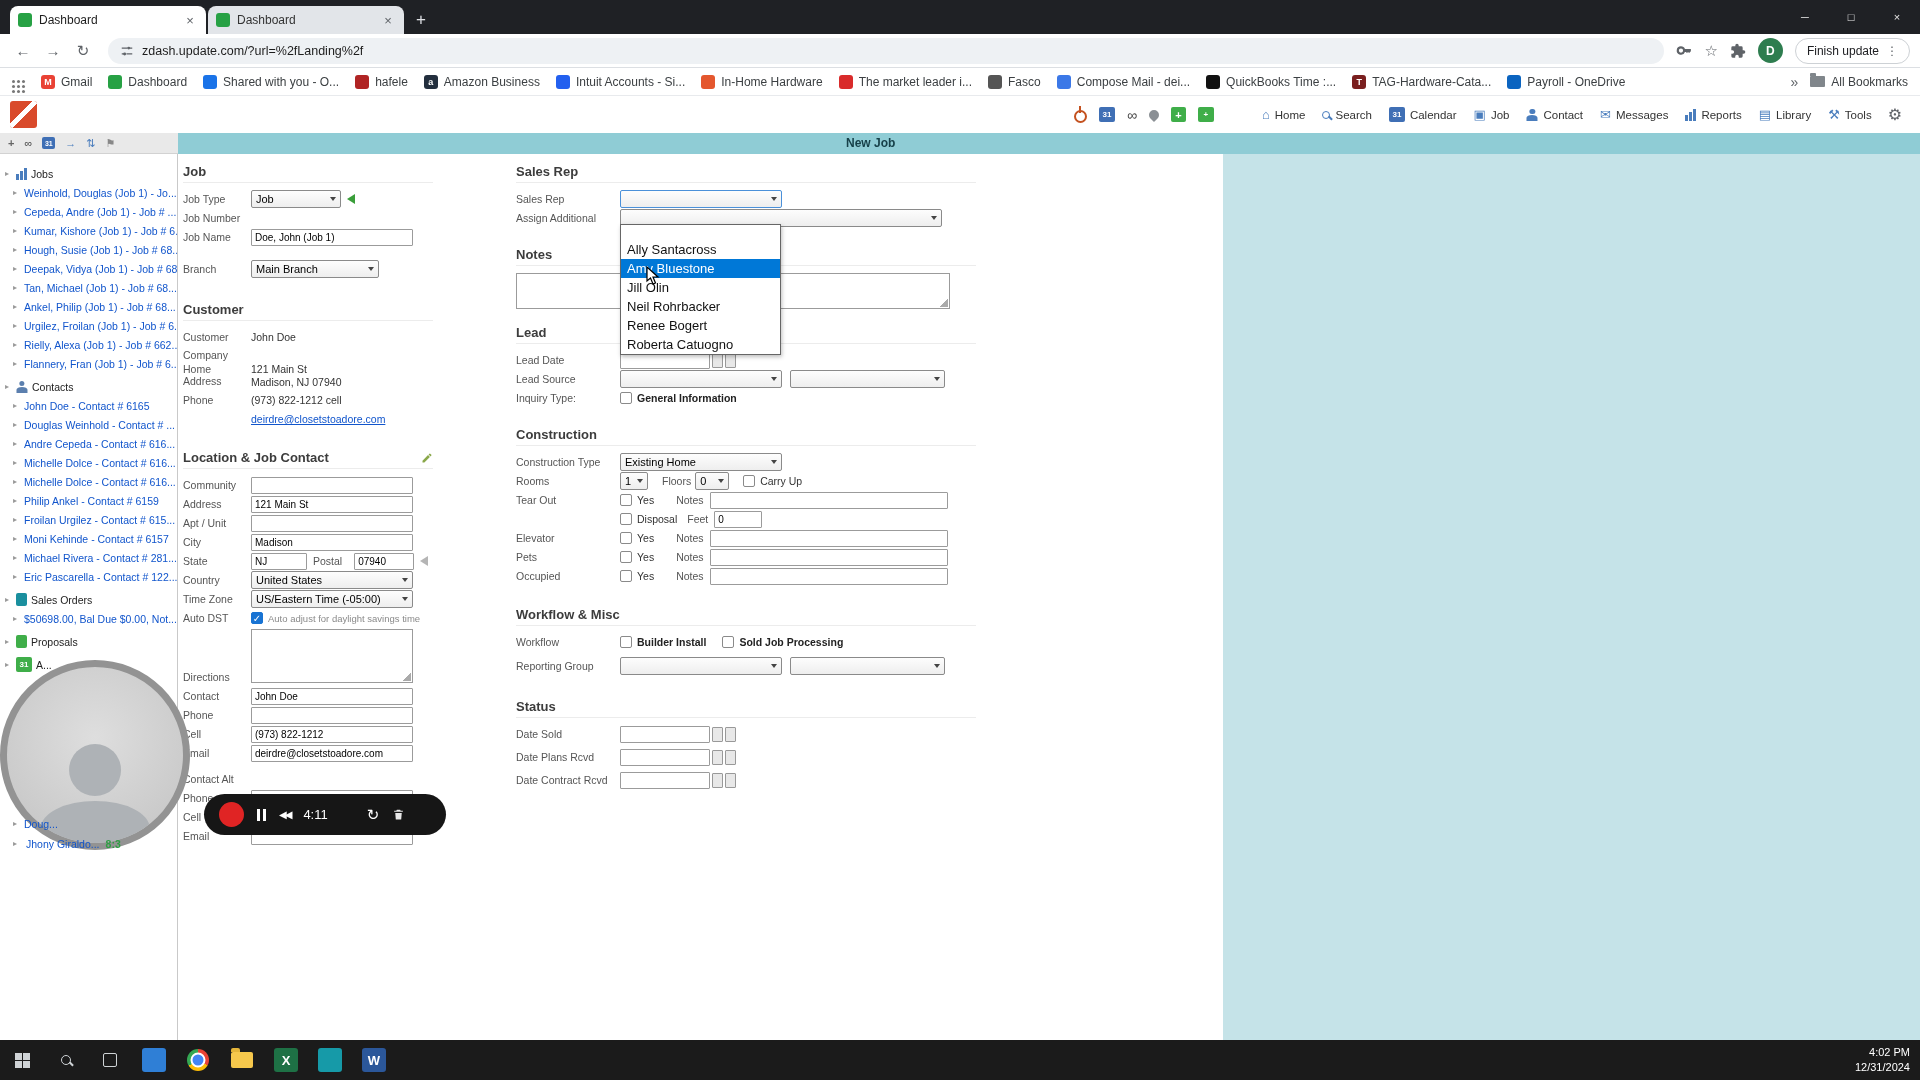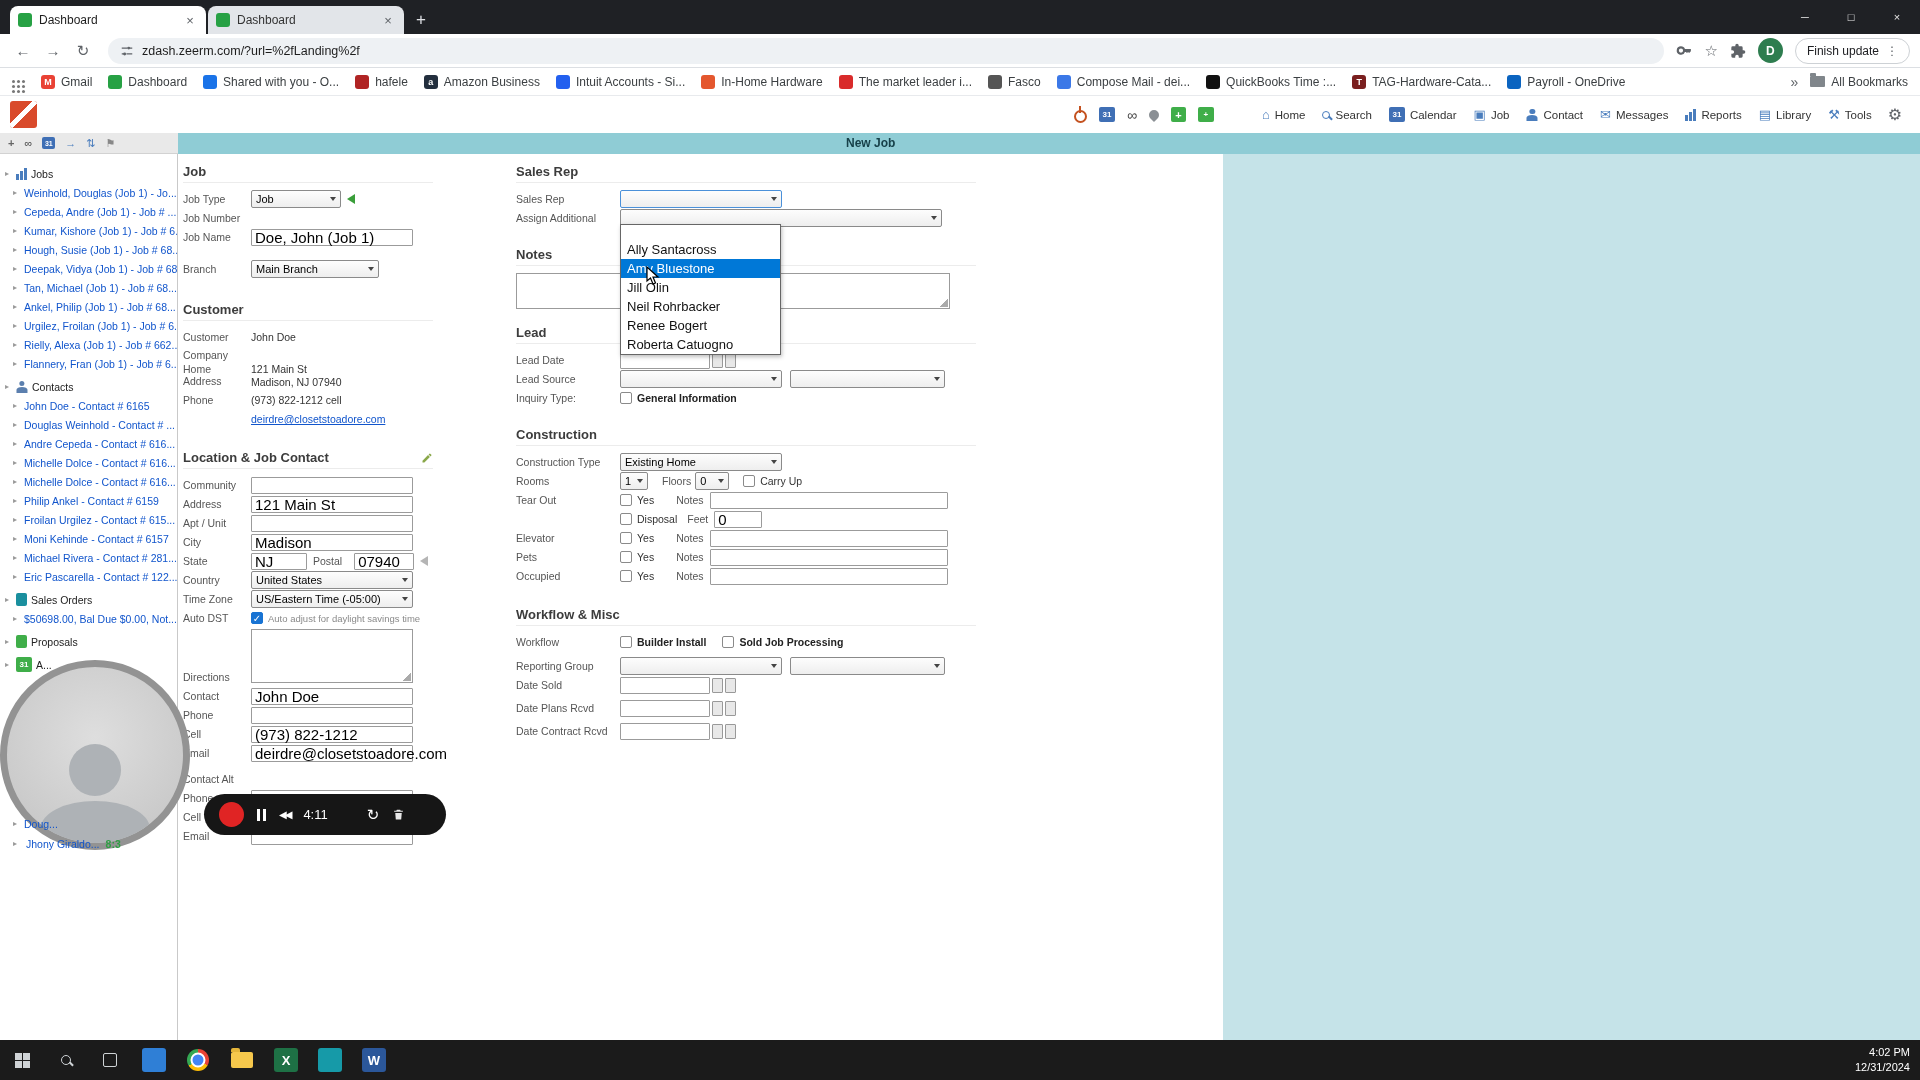--- a/index.html
+++ b/index.html
@@ -80,21 +80,21 @@
 
 #mainpanel{position:absolute;left:178px;top:154px;width:1045px;bottom:40px;background:#fff;overflow:hidden}
 .col{position:absolute;top:10px}
 #col-left{left:5px;width:250px}
 #col-right{left:338px;width:460px}
 h3.sec{font-size:13px;color:#3c3c3c;margin:14px 0 7px;border-bottom:1px solid #ececec;padding-bottom:3px;font-weight:bold}
 h3.sec.first{margin-top:0}
 .frow{display:flex;align-items:center;min-height:18px;font-size:10.5px;color:#555;margin-bottom:1px}
 .frow .flabel{width:68px;flex:none}
 #col-right .frow .flabel{width:104px}
-.ti{border:1px solid #9b9b9b;background:#fff;height:17px;font-size:15px;padding:0 3px;display:flex;align-items:center;color:#000;border-radius:1px}
+.ti{border:1px solid #9b9b9b;background:#fff;height:17px;font-size:10px;padding:0 3px;display:flex;align-items:center;color:#000;border-radius:1px}
 .sel{border:1px solid #8a8a8a;background:linear-gradient(#fdfdfd,#eee);height:18px;display:flex;align-items:center;justify-content:space-between;padding:0 4px;font-size:11px;color:#000;border-radius:2px}
 .car{width:0;height:0;border-left:3px solid transparent;border-right:3px solid transparent;border-top:4px solid #444;margin-left:5px}
 .w160{width:162px}.w128{width:128px}.w90{width:90px}.w56{width:56px}.w60{width:60px}.w48{width:48px}.w28{width:28px}.w34{width:34px}.w240{width:238px}.w320{width:322px}.w155{width:155px}
 .cb{width:12px;height:12px;border:1px solid #8a8a8a;background:#fff;border-radius:2px;flex:none;position:relative}
 .cb.checked{background:#1873d3;border-color:#1873d3}
 .cb.checked::after{content:"✓";position:absolute;inset:0;color:#fff;font-size:10px;line-height:12px;text-align:center}
 .cbl{margin-left:5px;color:#333}
 .textarea{border:1px solid #9b9b9b;position:relative;background:#fff}
 .textarea::after{content:"";position:absolute;right:1px;bottom:1px;width:8px;height:8px;background:linear-gradient(135deg,transparent 50%,#aaa 50%)}
 .dbtn{width:11px;height:15px;border:1px solid #999;background:#e8e8e8;margin-left:2px;border-radius:1px}
@@ -163,21 +163,21 @@
 <div id="navbar">
   <span class="nbtn">←</span>
   <span class="nbtn">→</span>
   <span class="nbtn">↻</span>
   <div id="urlpill">
     <svg width="14" height="14" viewBox="0 0 24 24">
         <path d="M3 7h10M17 7h4M3 17h4M11 17h10" stroke="#5f6368" stroke-width="2" fill="none"></path>
         <circle cx="15" cy="7" r="2.5" fill="#5f6368"></circle>
         <circle cx="8" cy="17" r="2.5" fill="#5f6368"></circle>
       </svg>
-    <span>zdash.zeerm.com/?url=%2fLanding%2f</span>
+    <span>zdash.update.com/?url=%2fLanding%2f</span>
   </div>
   <div class="nicons">
     <svg width="17" height="17" viewBox="0 0 24 24">
         <path fill="#5f6368" d="M21 10h-8.35A5.99 5.99 0 0 0 7 6a6 6 0 1 0 5.65 8H14l1.5 1.5L17 14l1.5 1.5L21 13v-3zM7 15a3 3 0 1 1 0-6 3 3 0 0 1 0 6z"></path>
       </svg>
     <span style="color:#5f6368;font-size:15px">☆</span>
     <svg width="16" height="16" viewBox="0 0 24 24">
         <path fill="#5f6368" d="M20.5 11H19V7a2 2 0 0 0-2-2h-4V3.5a2.5 2.5 0 0 0-5 0V5H4a2 2 0 0 0-2 2v3.8h1.5a2.7 2.7 0 0 1 0 5.4H2V20a2 2 0 0 0 2 2h3.8v-1.5a2.7 2.7 0 0 1 5.4 0V22H17a2 2 0 0 0 2-2v-4h1.5a2.5 2.5 0 0 0 0-5z"></path>
       </svg>
   </div>
@@ -669,20 +669,21 @@
       <span class="sel w160">
           <span></span>
           <i class="car"></i>
         </span>
       <span class="sel w155" style="margin-left:8px">
           <span></span>
           <i class="car"></i>
         </span>
       </div>
 
+    <h3 class="sec" style="margin-top:24px">Status</h3>
     <div class="frow" style="margin-bottom:5px">
         <span class="flabel">Date Sold</span>
       <span class="ti w90"></span>
       <span class="dbtn"></span>
         <span class="dbtn"></span>
       </div>
     <div class="frow" style="margin-bottom:5px">
         <span class="flabel">Date Plans Rcvd</span>
       <span class="ti w90"></span>
       <span class="dbtn"></span>

